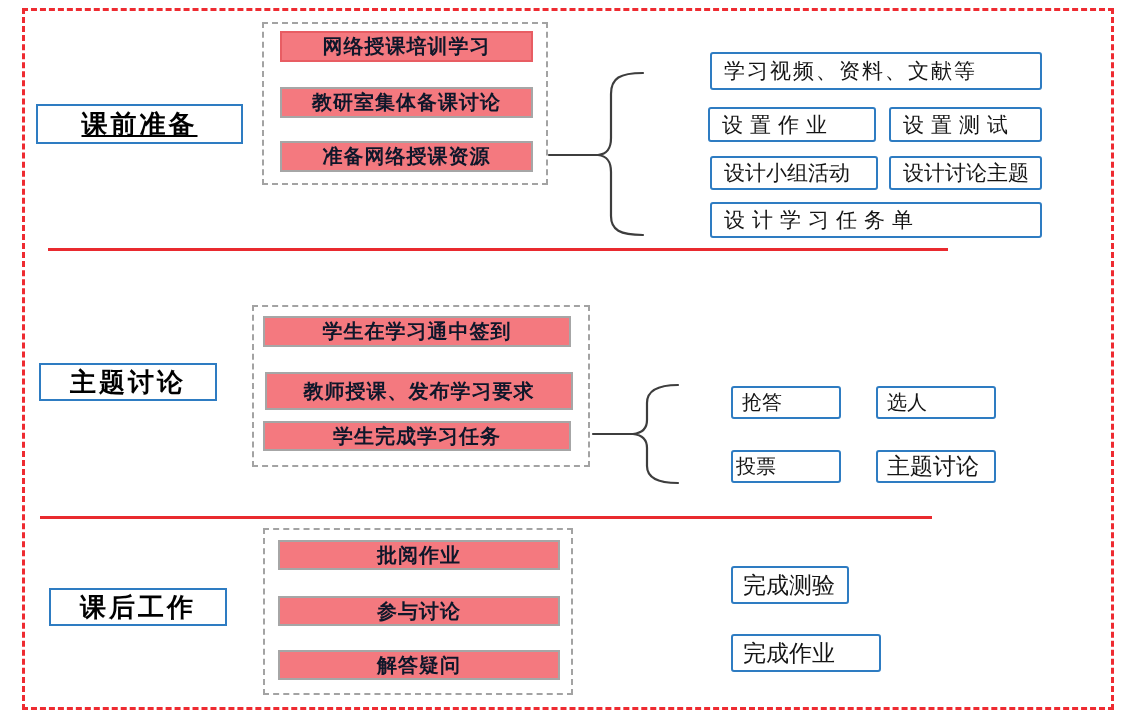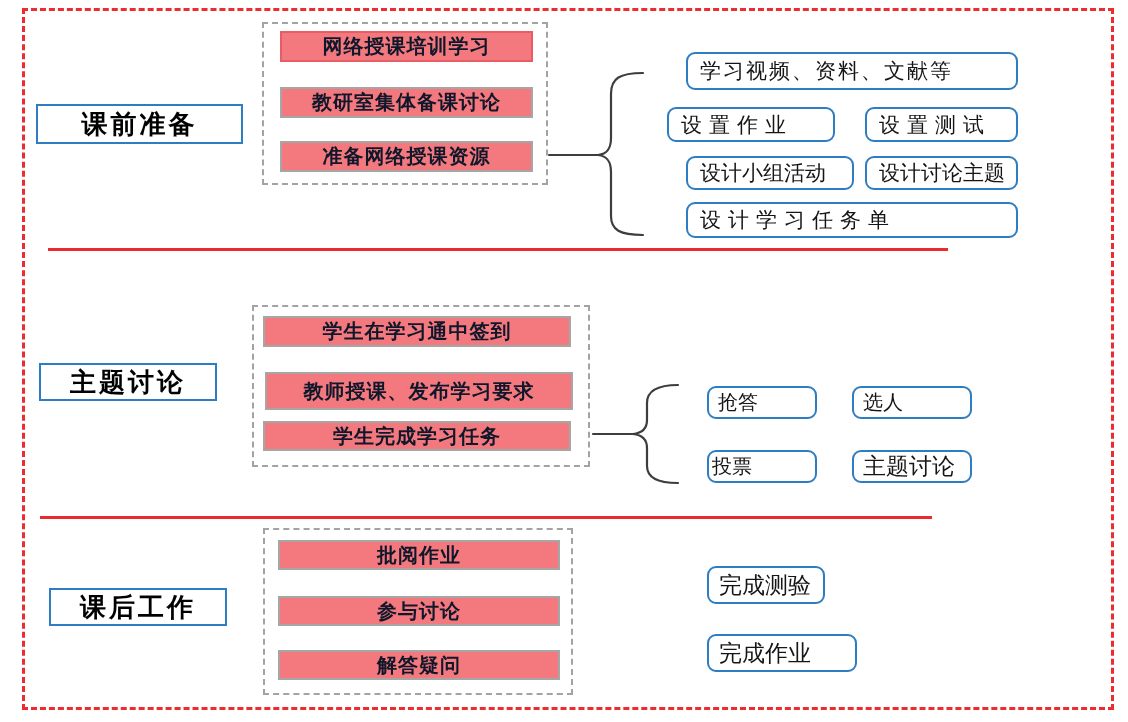--- a/index.html
+++ b/index.html
@@ -21,22 +21,22 @@
     font-weight:bold;font-size:26px;letter-spacing:3px;
     justify-content:center;
   }
   .pink-box{
     background:#f4797f;border:2px solid #a6a6a6;color:#0f172a;
     font-weight:bold;font-size:20px;letter-spacing:1px;
     justify-content:center;
   }
   .pink-first{border-color:#e85d63;}
   .blue-box{
-    border:2px solid #2e7cc2;border-radius:9px;background:#ffffff;
-    color:#151515;font-size:21px;padding-left:12px;
+    border:2px solid #2e7cc2;border-radius:3px;background:#ffffff;
+    color:#151515;font-size:21px;padding-left:12px;margin-left:24px;
   }
   .blue-box.big{font-size:23px;padding-left:10px;}
   .ls-wide{letter-spacing:7px;}
   .hr-red{background:#e92a2f;height:3px;}
   svg.overlay{position:absolute;left:0;top:0;pointer-events:none;}
 </style>
 </head>
 <body>
 
 <div class="stage">
@@ -46,40 +46,40 @@
   <div class="abs hr-red" style="left:48px;top:248px;width:900px;"></div>
   <div class="abs hr-red" style="left:40px;top:516px;width:892px;"></div>
 
   <svg class="overlay" width="1128" height="722" viewBox="0 0 1128 722">
     <path d="M 549 155 L 599 155" fill="none" stroke="#3d3d3d" stroke-width="2.2" stroke-linecap="round"></path>
     <path d="M 643 73 C 620 73 611 78 611 94 L 611 138 C 611 149 607 154 598 155 C 607 156 611 161 611 172 L 611 216 C 611 230 620 235 643 235" fill="none" stroke="#3d3d3d" stroke-width="2.2" stroke-linecap="round"></path>
     <path d="M 593 434 L 633 434" fill="none" stroke="#3d3d3d" stroke-width="2.2" stroke-linecap="round"></path>
     <path d="M 678 385 C 658 385 647 390 647 403 L 647 420 C 647 428 643 433 633 434 C 643 435 647 440 647 448 L 647 466 C 647 478 658 483 678 483" fill="none" stroke="#3d3d3d" stroke-width="2.2" stroke-linecap="round"></path>
   </svg>
 
-  <div class="abs flex label-box" style="left:36px;top:104px;width:207px;height:40px;">
+  <div class="abs flex label-box" style="left:36px;top:104px;width:207px;height:40px;text-decoration:underline;">
     <span>课前准备</span>
   </div>
 
   <div class="abs group-box" style="left:262px;top:22px;width:286px;height:163px;"></div>
 
   <div class="abs flex pink-box pink-first" style="left:280px;top:31px;width:253px;height:31px;">
     <span>网络授课培训学习</span>
   </div>
   <div class="abs flex pink-box" style="left:280px;top:87px;width:253px;height:31px;">
     <span>教研室集体备课讨论</span>
   </div>
   <div class="abs flex pink-box" style="left:280px;top:141px;width:253px;height:31px;">
     <span>准备网络授课资源</span>
   </div>
 
   <div class="abs flex blue-box" style="left:686px;top:52px;width:332px;height:38px;letter-spacing:2px;">
     <span>学习视频、资料、文献等</span>
   </div>
-  <div class="abs flex blue-box ls-wide" style="left:667px;top:107px;width:168px;height:35px;">
+  <div class="abs flex blue-box ls-wide" style="left:684px;top:107px;width:168px;height:35px;">
     <span>设置作业</span>
   </div>
   <div class="abs flex blue-box ls-wide" style="left:865px;top:107px;width:153px;height:35px;">
     <span>设置测试</span>
   </div>
   <div class="abs flex blue-box" style="left:686px;top:156px;width:168px;height:34px;">
     <span>设计小组活动</span>
   </div>
   <div class="abs flex blue-box" style="left:865px;top:156px;width:153px;height:34px;">
     <span>设计讨论主题</span>

